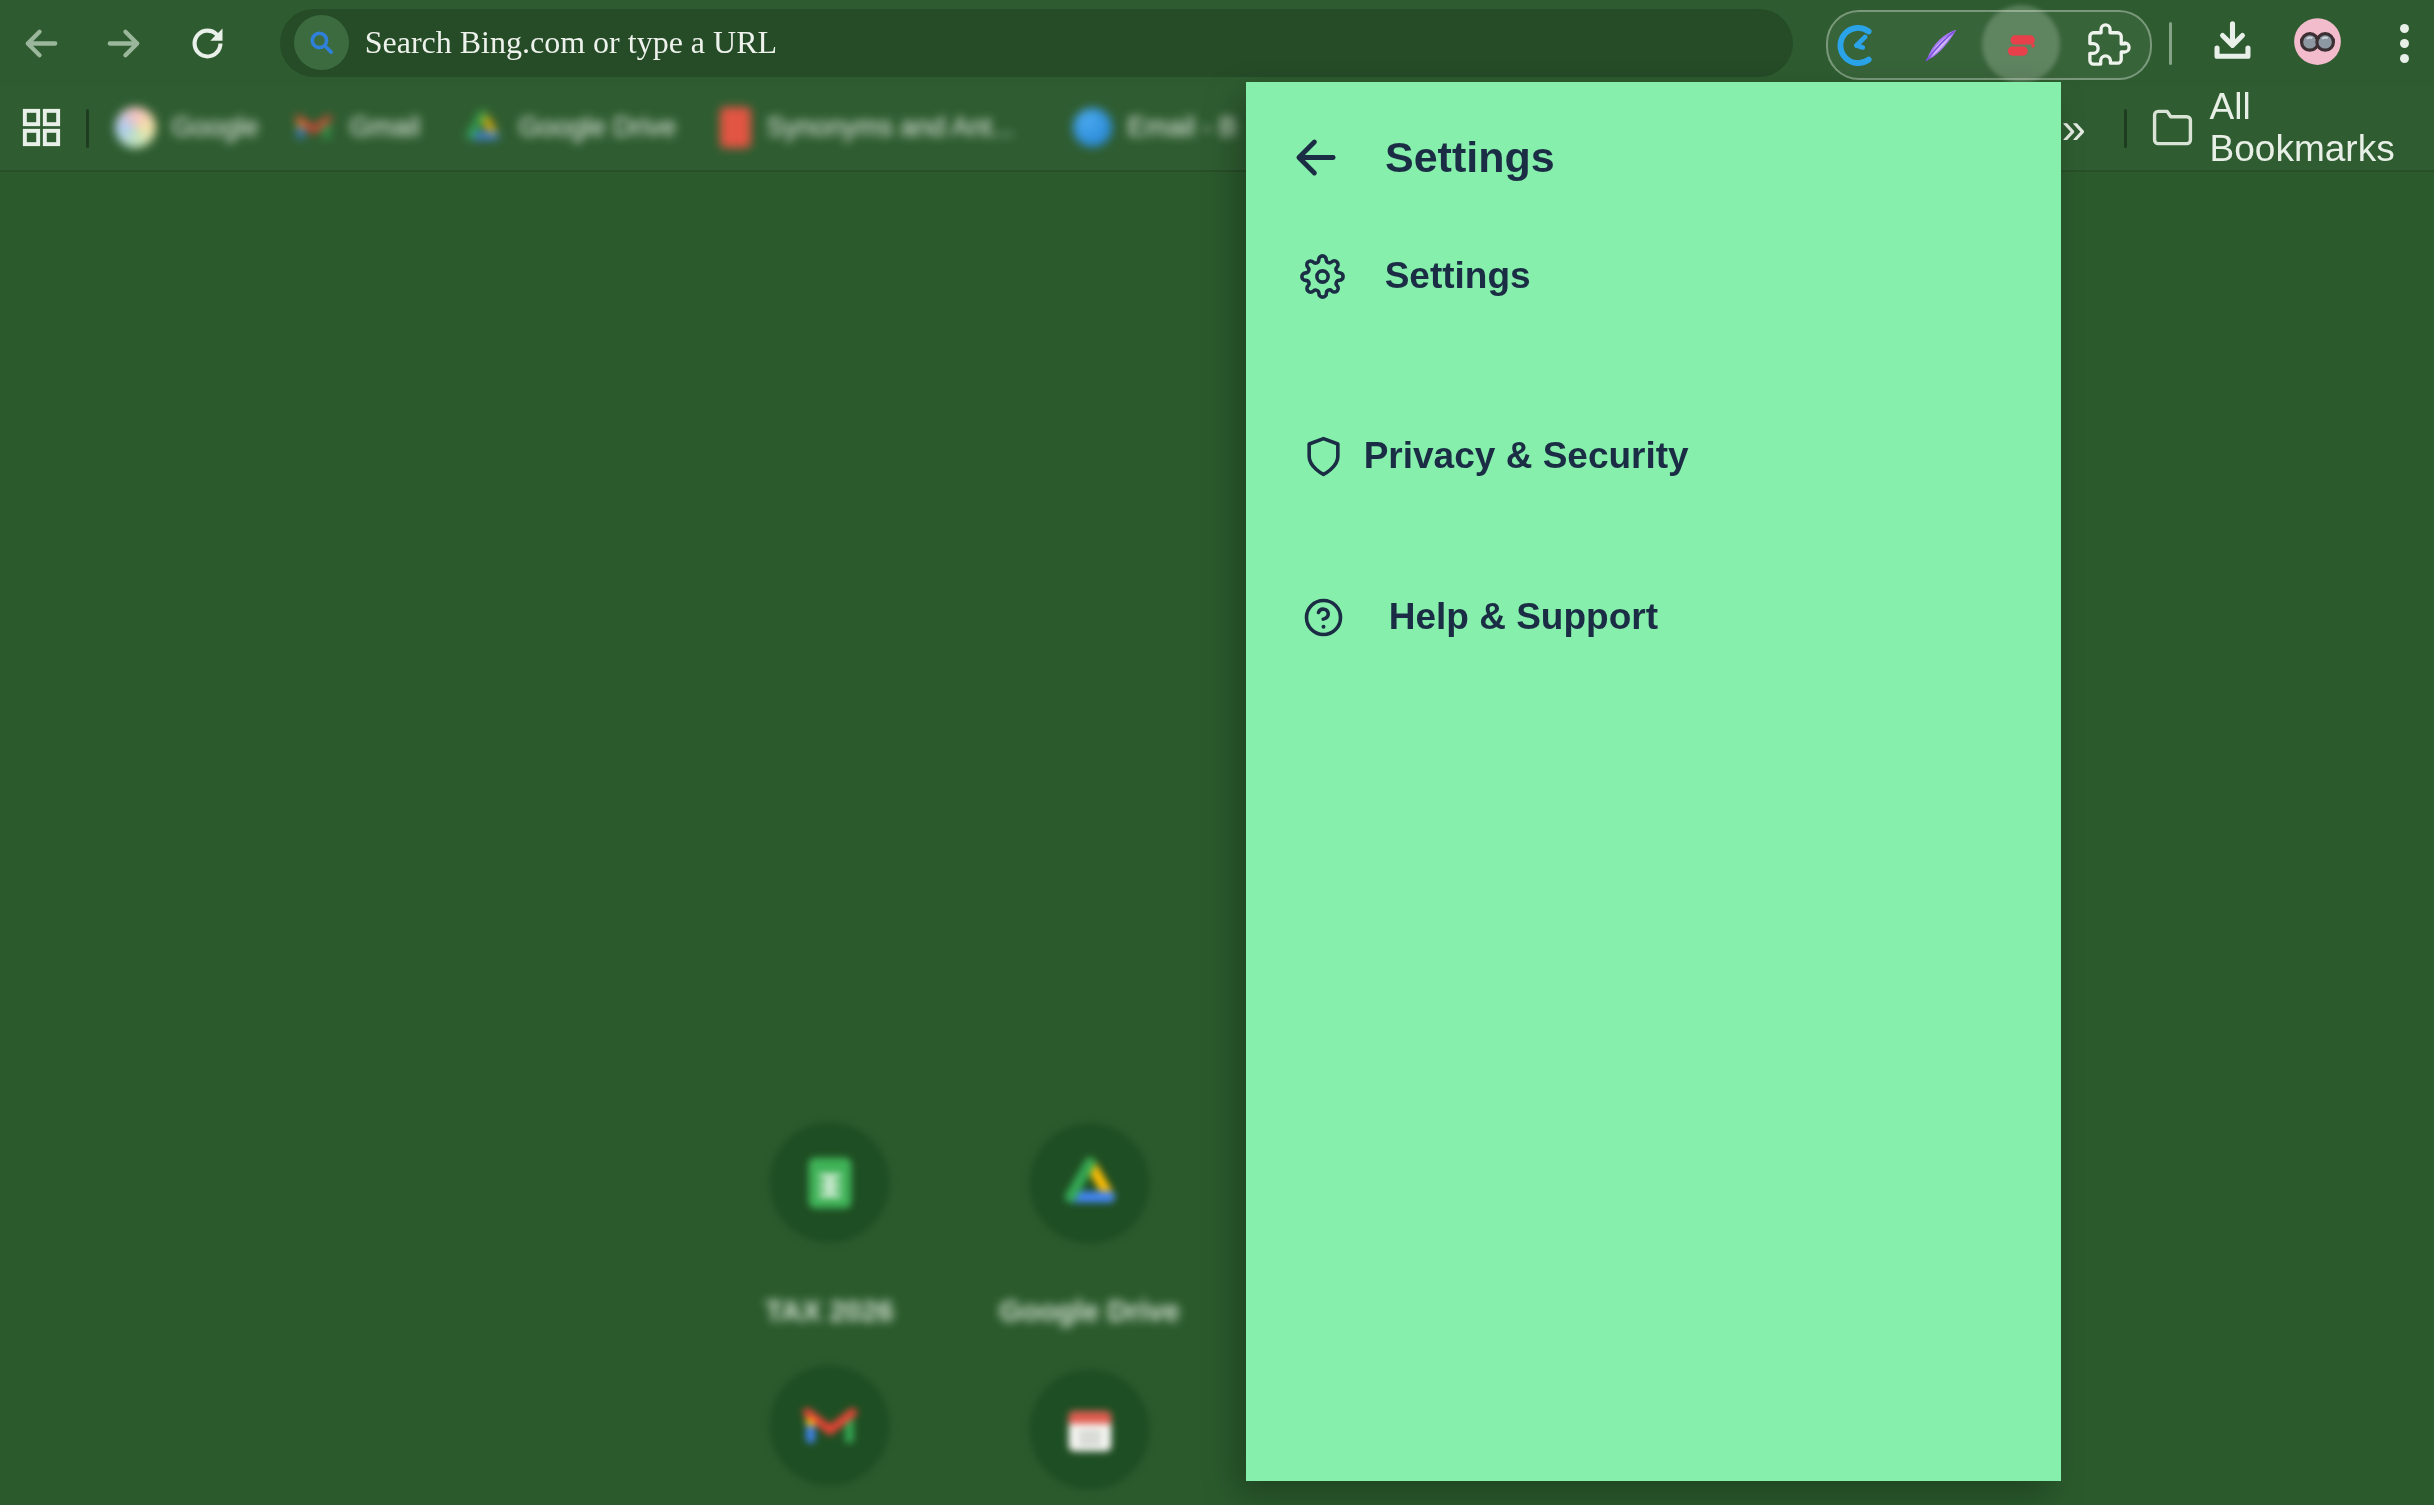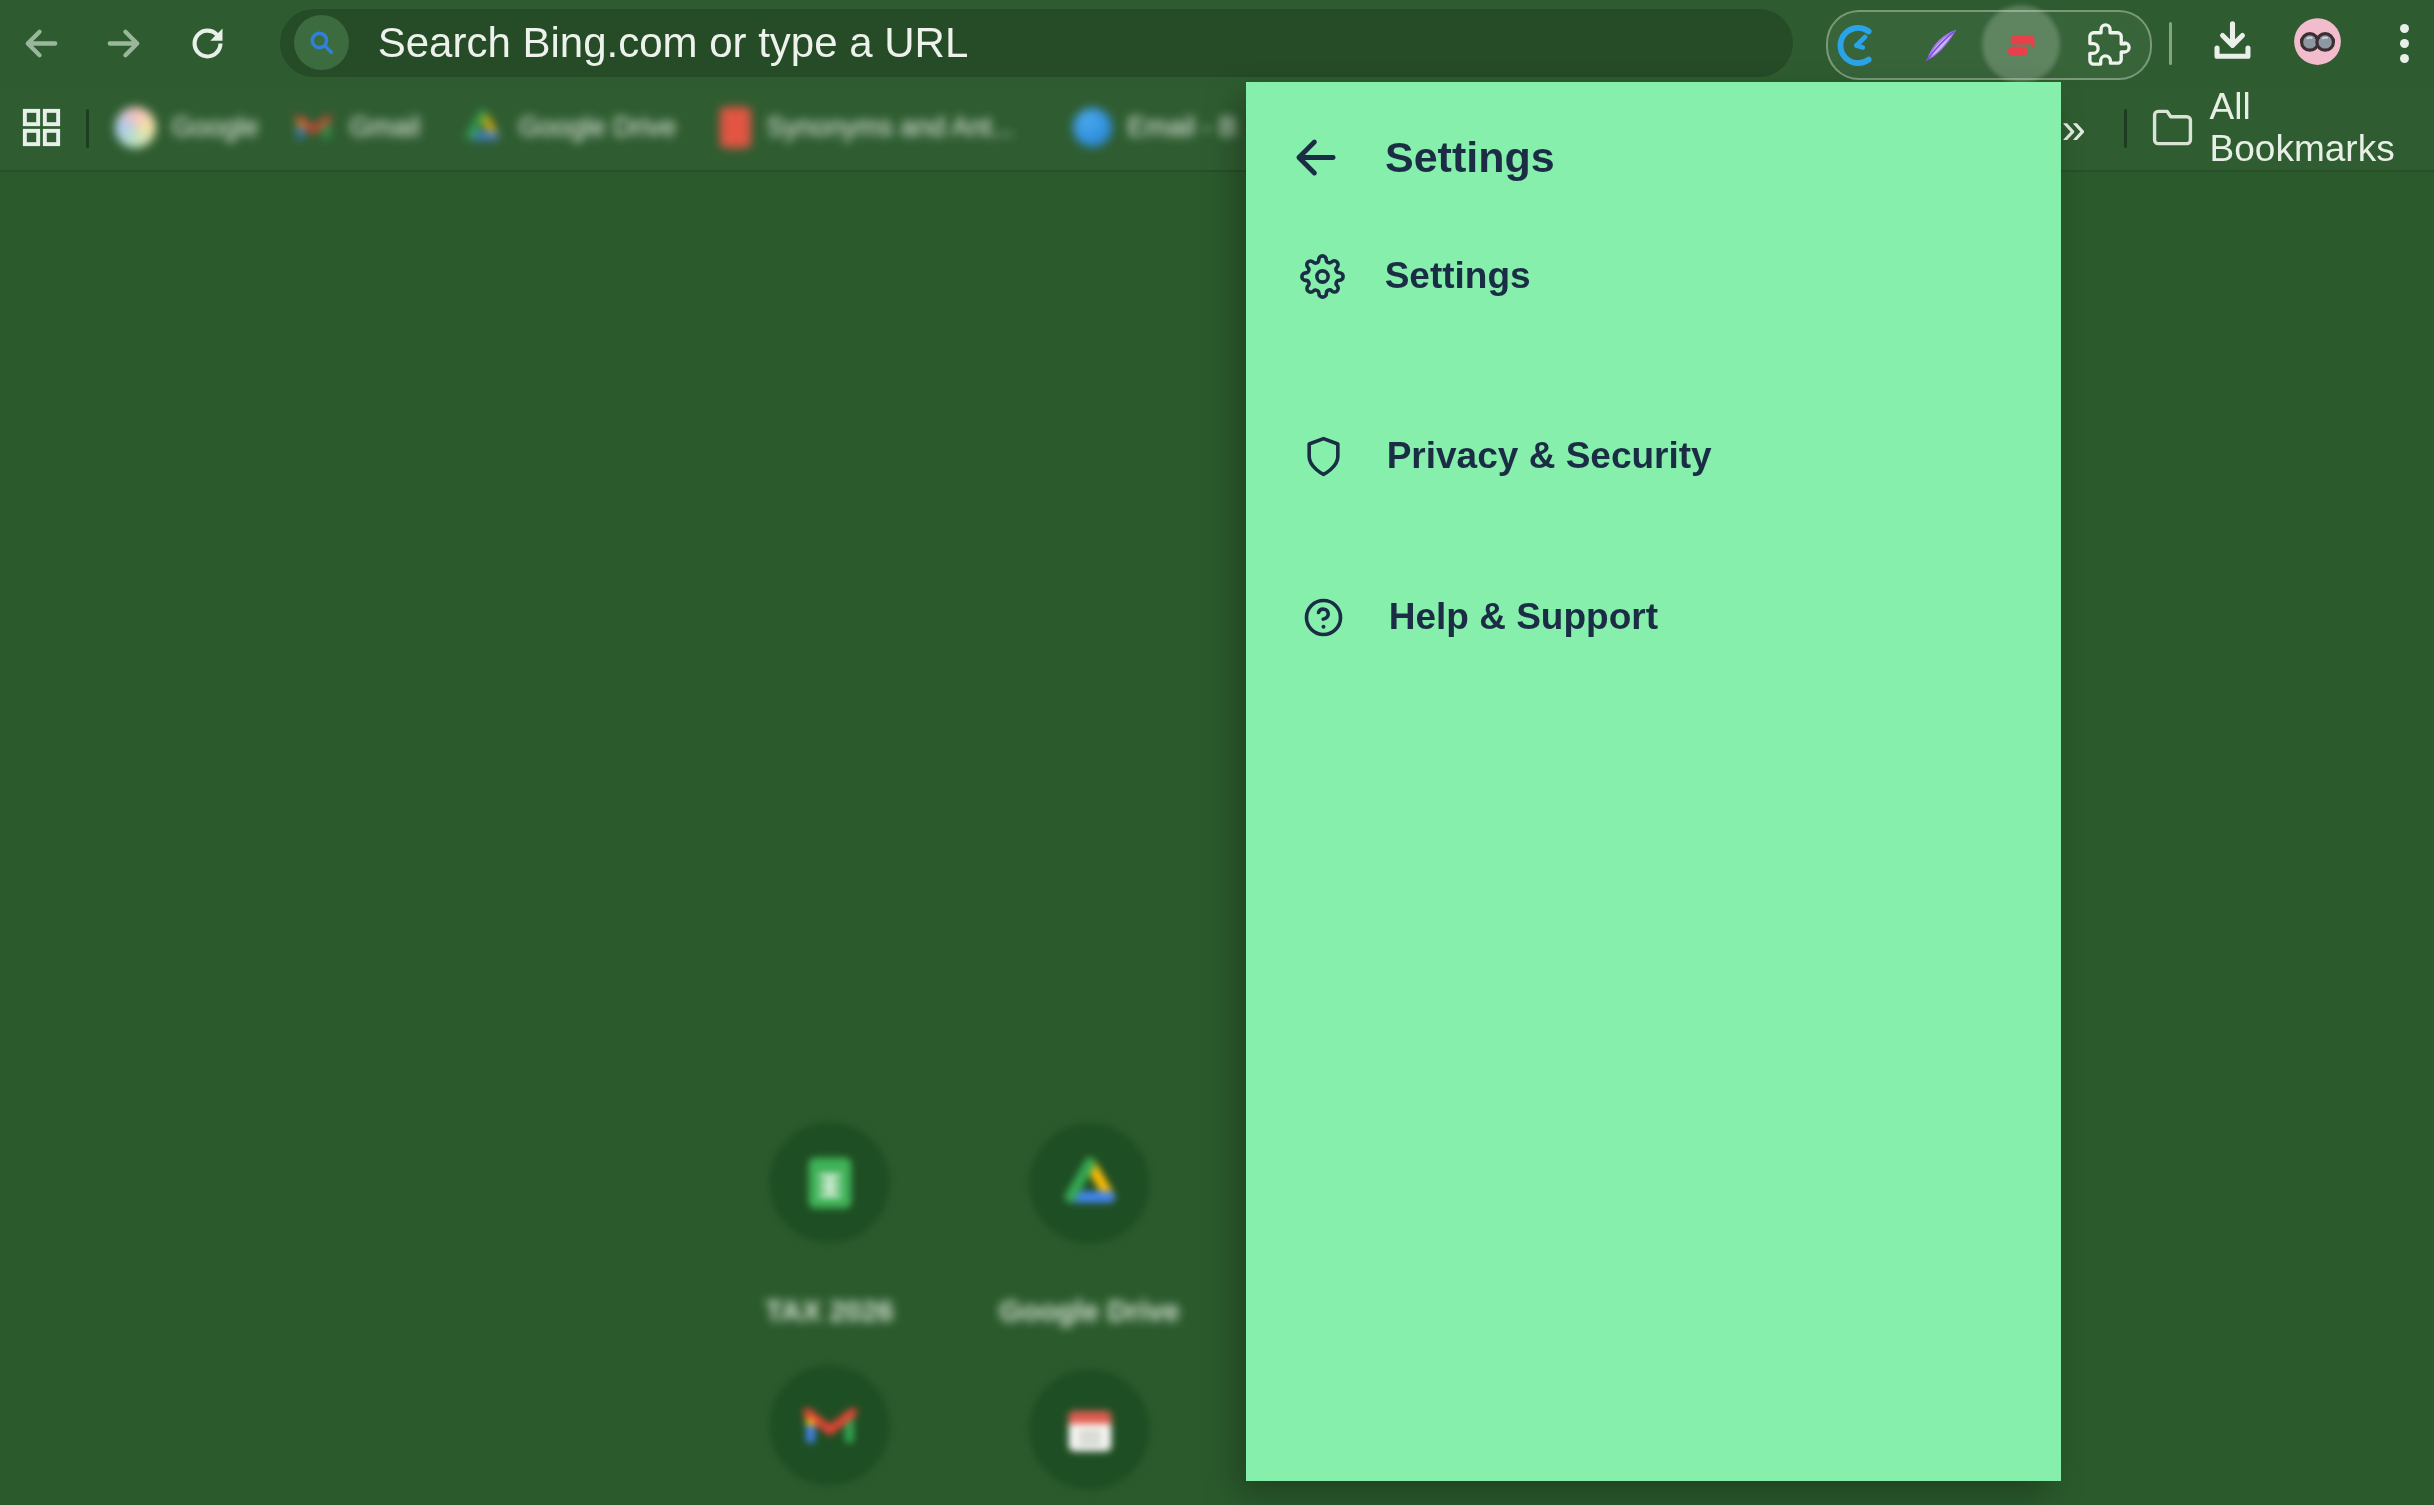--- a/index.html
+++ b/index.html
@@ -7,21 +7,21 @@
           font-family:"Liberation Sans", sans-serif;}
   svg{display:block;}
 
   
   .toolbar{position:absolute;left:0;top:0;width:2434px;height:86px;background:#2e5c30;}
   .tb-btn{position:absolute;background:none;border:none;padding:0;cursor:pointer;}
   .addressbar{position:absolute;left:280px;top:8.8px;width:1513px;height:68px;border-radius:34px;
               background:#254b27;display:flex;align-items:center;}
   .search-chip{width:55px;height:55px;border-radius:50%;background:#3c6b3f;margin-left:13.7px;
                display:flex;align-items:center;justify-content:center;flex:0 0 auto;}
-  .url{margin-left:29px;font-size:42px;color:#eef2ec;white-space:nowrap;}
+  .url{margin-left:16px;font-size:32px;color:#eef2ec;white-space:nowrap;font-family:Liberation Serif, serif;}
   .ext-pill{position:absolute;left:1826px;top:9.8px;width:322px;height:66px;border-radius:33px;
             border:2px solid rgba(223,236,221,0.4);background:rgba(255,255,255,0.05);}
   .ext-glow{position:absolute;left:154px;top:-6.8px;width:78px;height:78px;border-radius:50%;
             background:rgba(236,244,234,0.22);filter:blur(2px);}
   .ext-ic{position:absolute;top:9.8px;width:47px;height:47px;background:none;border:none;padding:0;cursor:pointer;}
   .vsep{position:absolute;width:2.9px;background:rgba(220,235,220,0.5);border-radius:2px;}
 
   
   .bookmarksbar{position:absolute;left:0;top:86px;width:2434px;height:86px;background:#2f5d31;
                 border-bottom:2.9px solid rgba(0,0,0,0.15);box-sizing:border-box;}
@@ -295,21 +295,21 @@
       <span class="p-label">Settings</span>
     </div>
 
 
     <div class="p-row" style="top:344px;">
       <span class="p-ic" style="margin-left:12.7px;width:43px;height:43px;">
         <svg width="43" height="43" viewBox="0 0 24 24" fill="none" stroke="#1b2d45" stroke-width="2" stroke-linecap="round" stroke-linejoin="round">
             <path d="M12 22s8-4 8-10V5l-8-3-8 3v7c0 6 8 10 8 10z"></path>
           </svg>
       </span>
-      <span class="p-label" style="margin-left:42px;">Privacy &amp; Security</span>
+      <span class="p-label" style="margin-left:19px;">Privacy &amp; Security</span>
     </div>
 
     <div class="p-row" style="top:505px;">
       <span class="p-ic" style="margin-left:12.7px;width:43px;height:43px;">
         <svg width="43" height="43" viewBox="0 0 24 24" fill="none" stroke="#1b2d45" stroke-width="2" stroke-linecap="round" stroke-linejoin="round">
             <circle cx="12" cy="12" r="9.5"></circle>
             <path d="M9.2 9.2a2.8 2.8 0 0 1 5.44.93c0 1.87-2.8 2.8-2.8 2.8"></path>
             <circle cx="12" cy="17.2" r="0.6" fill="#1b2d45" stroke="none"></circle>
             <circle cx="12" cy="17.2" r="1.1" fill="#1b2d45" stroke="none"></circle>
           </svg>

